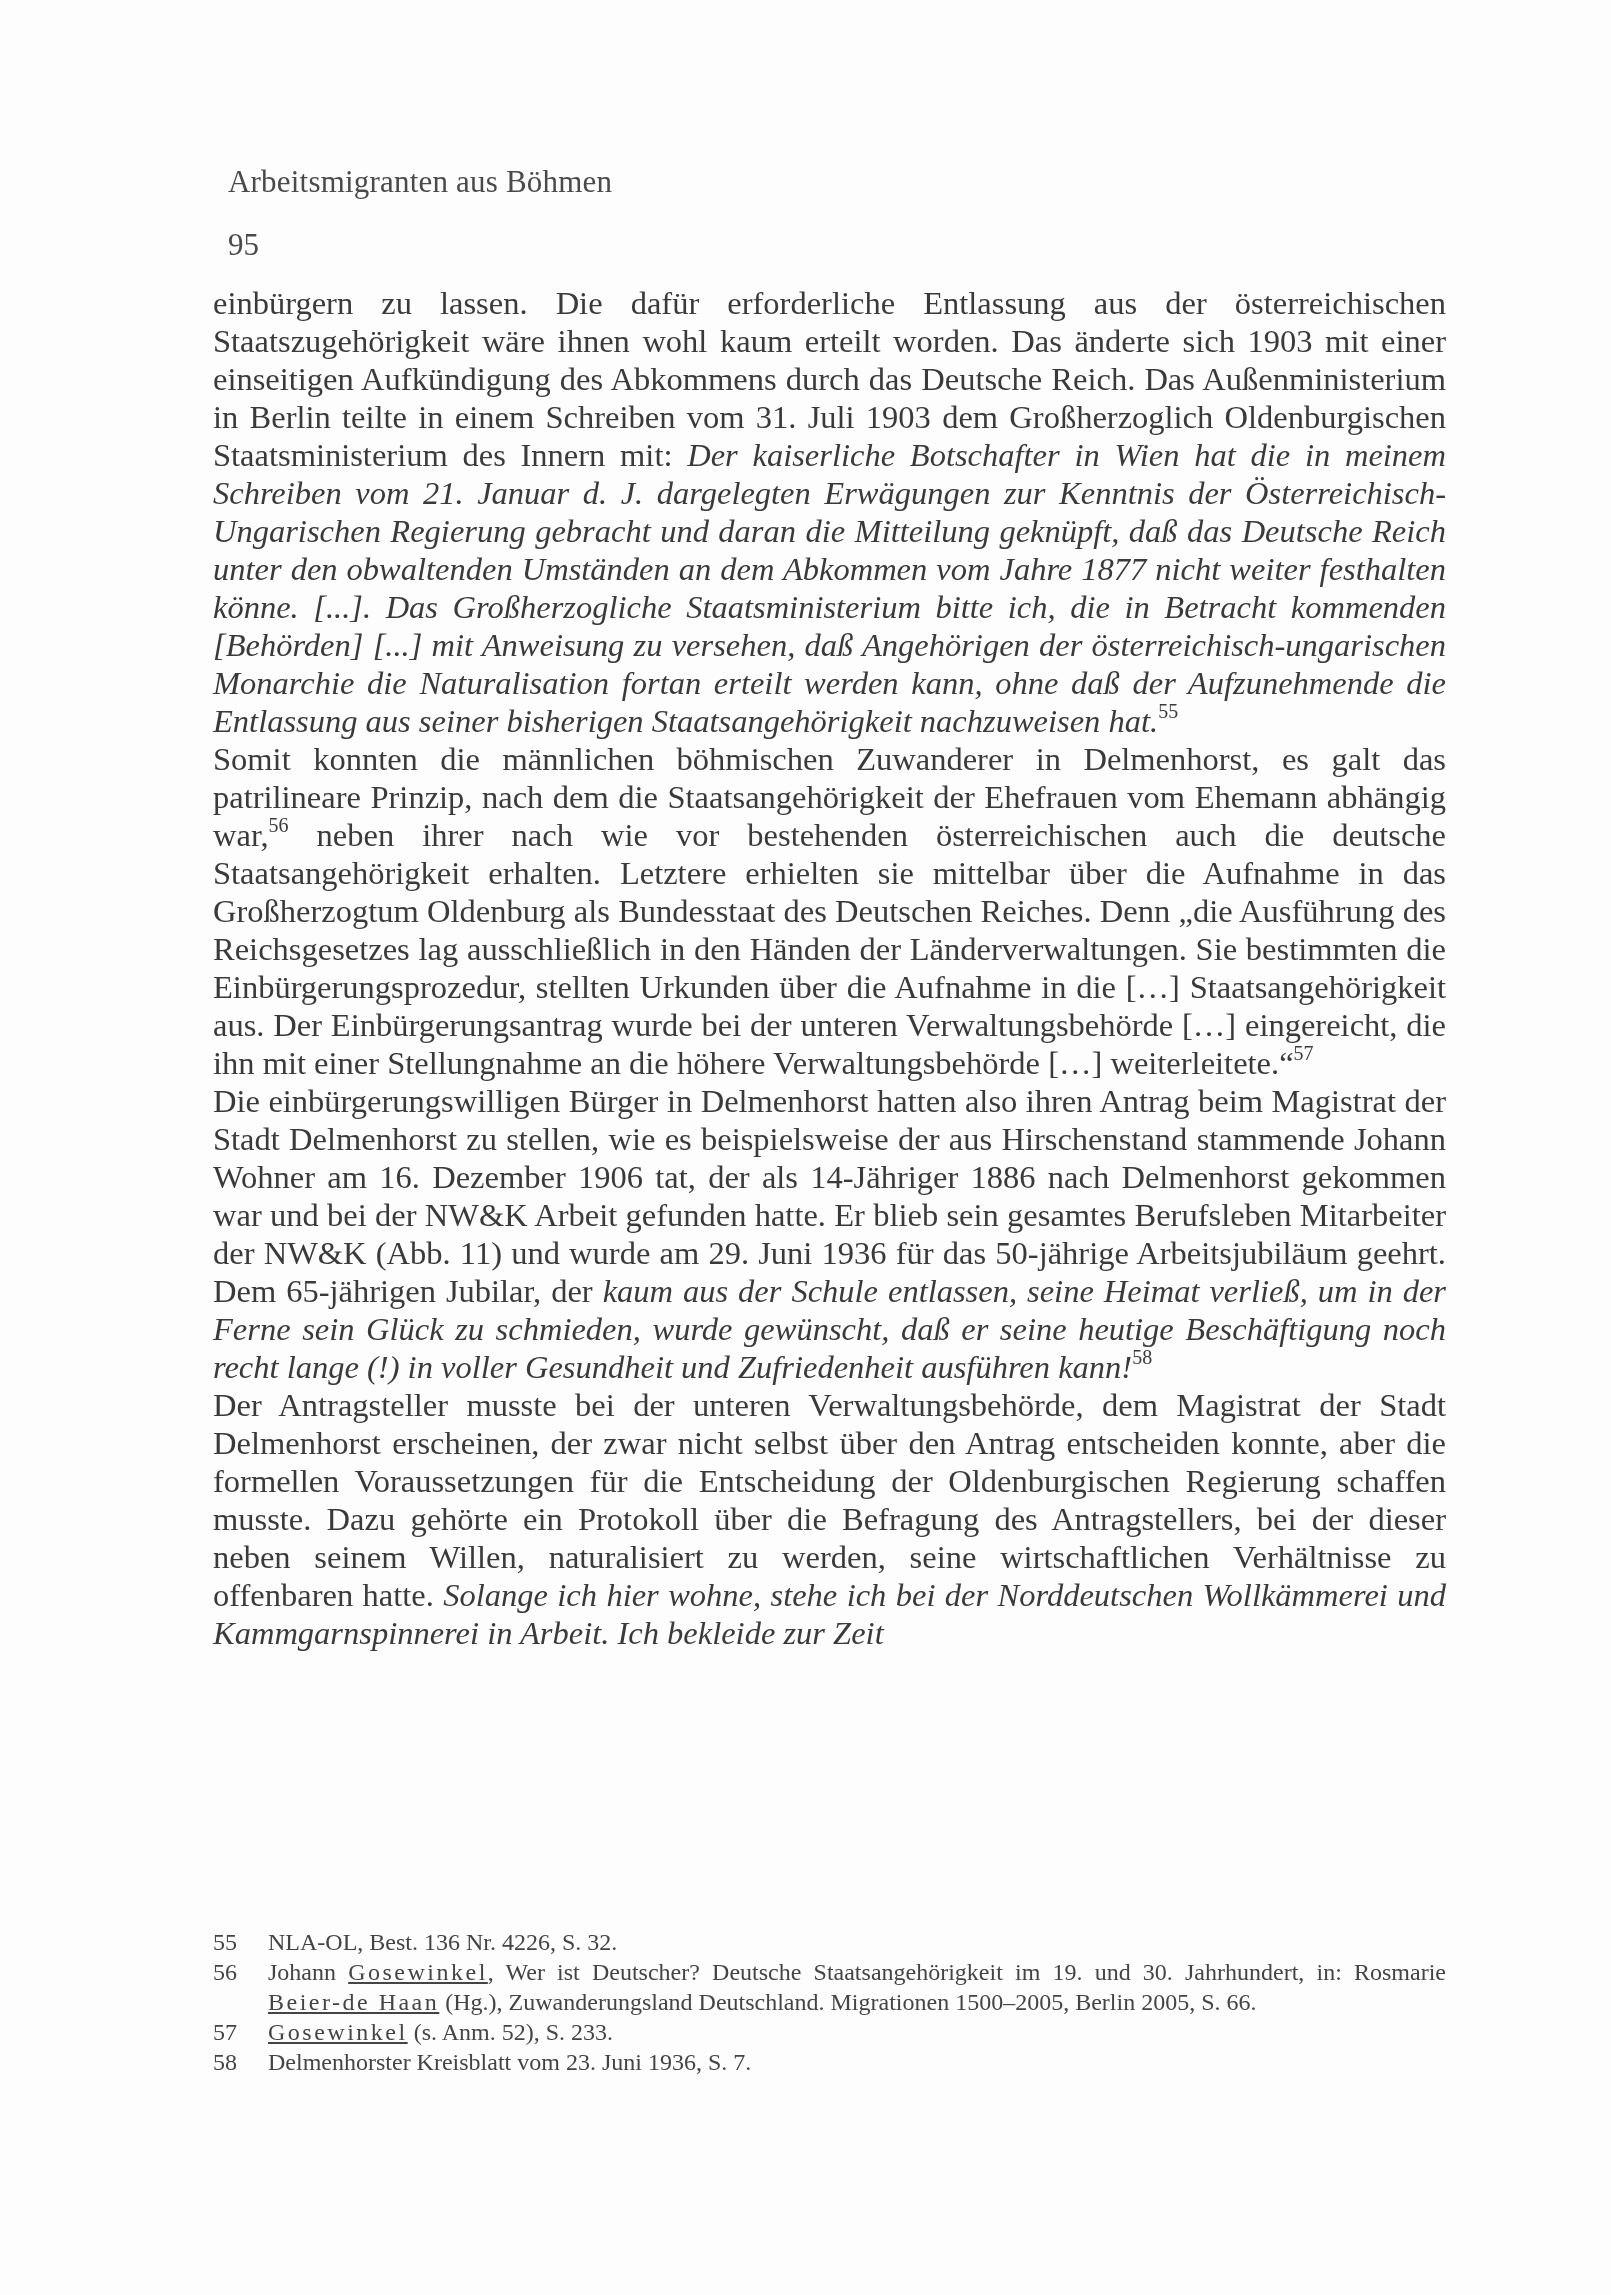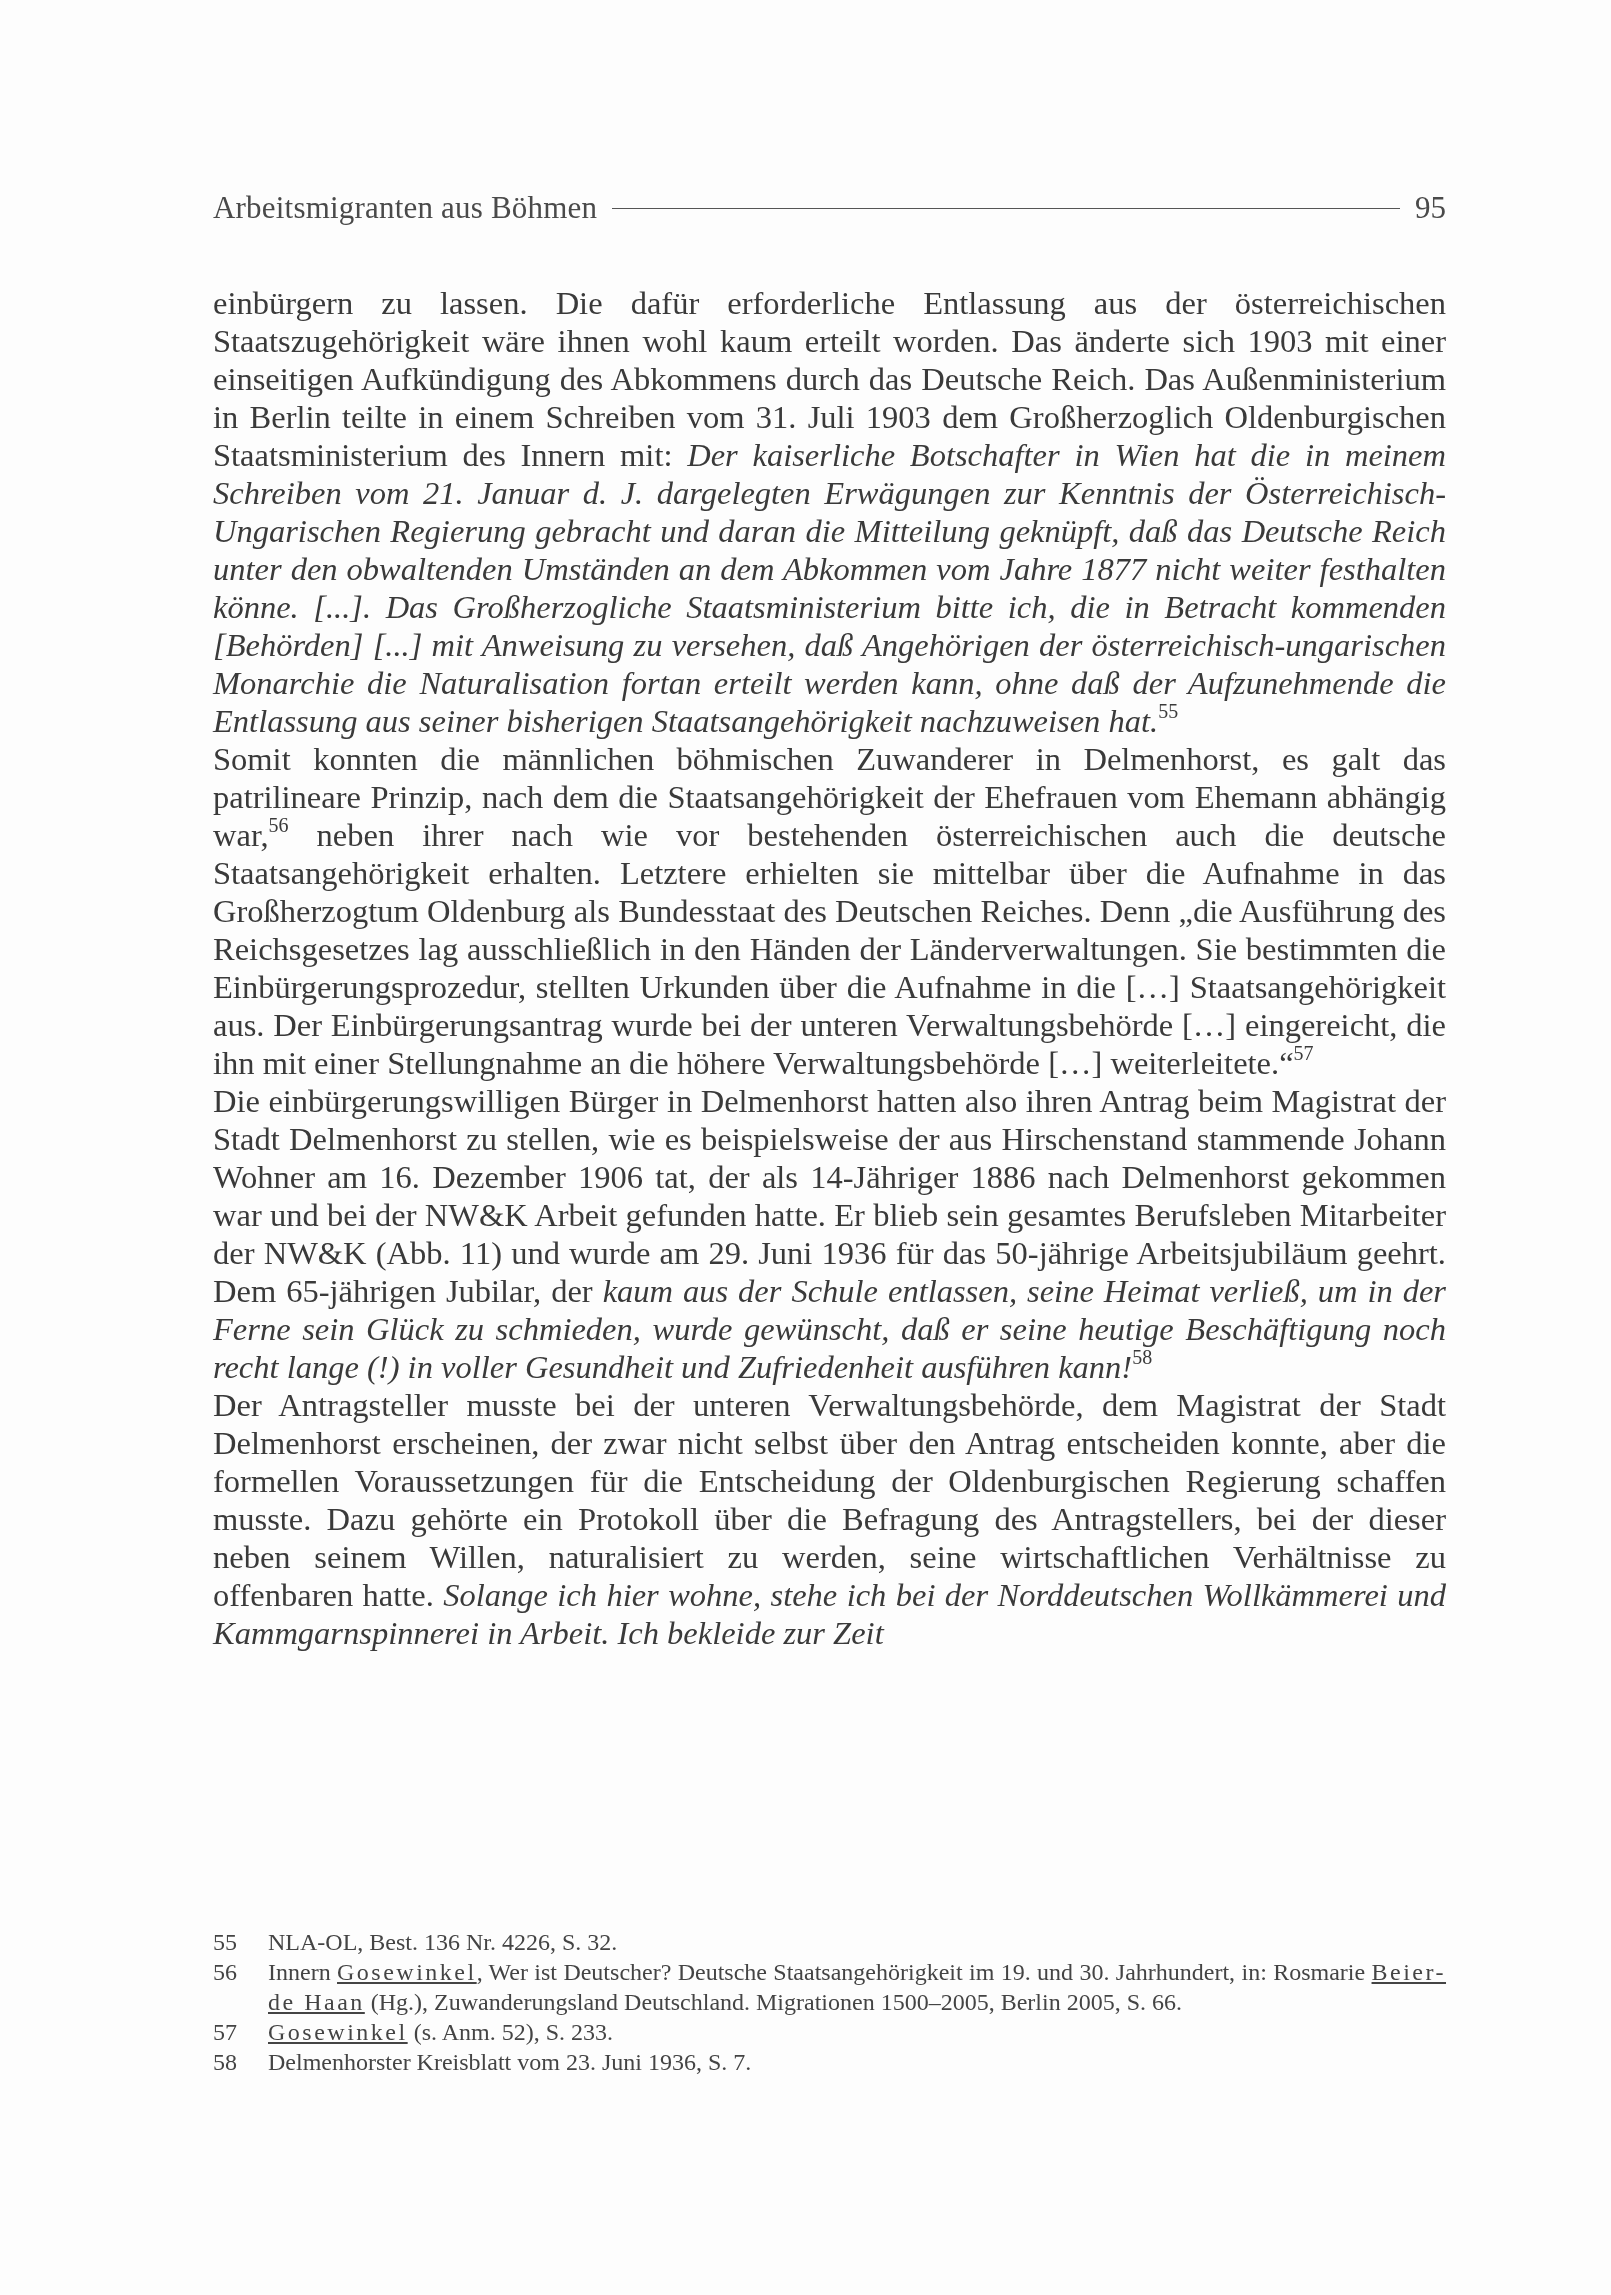--- a/index.html
+++ b/index.html
@@ -7,21 +7,21 @@
     width: 1612px; height: 2295px;
     background: #fdfdfd;
     position: relative;
     overflow: hidden;
     font-family: "Liberation Serif", "DejaVu Serif", serif;
     color: #3a3a3a;
   }
   .page-header {
     position: absolute; left: 213px; top: 164px; width: 1233px; height: 50px;
     display: flex; align-items: baseline;
-    font-size: 31px; color: #4a4a4a;
+    font-size: 31px; color: #4a4a4a; flex-direction: column;
   }
   .page-header .running-title { white-space: nowrap; letter-spacing: 0.2px; }
   .page-header .rule {
     flex: 1; height: 0; border-top: 1.7px solid #555;
     margin: 0 15px; position: relative; top: -9px;
   }
   .page-header .page-number { white-space: nowrap; margin-top: 26px; }
 
   .body-text {
     position: absolute; left: 213px; top: 284px; width: 1233px;
@@ -58,21 +58,21 @@
     <p><span>Der Antragsteller musste bei der unteren Verwaltungsbehörde, dem Magistrat der Stadt Delmenhorst erscheinen, der zwar nicht selbst über den Antrag entscheiden konnte, aber die formellen Voraussetzungen für die Entscheidung der Oldenburgi­schen Regierung schaffen musste. Dazu gehörte ein Protokoll über die Befragung des Antragstellers, bei der dieser neben seinem Willen, naturalisiert zu werden, seine wirtschaftlichen Verhältnisse zu offenbaren hatte. </span><span class="it">Solange ich hier wohne, stehe ich bei der Norddeutschen Wollkämmerei und Kammgarnspinnerei in Arbeit. Ich bekleide zur Zeit</span></p>
   </div>
 
 <div class="footnotes" id="footnotes">
     <div class="footnote">
       <span class="fn-num">55</span>
       <span class="fn-text"><span>NLA-OL, Best. 136 Nr. 4226, S. 32.</span></span>
     </div>
     <div class="footnote">
       <span class="fn-num">56</span>
-      <span class="fn-text"><span>Innern </span><span class="spaced">Gosewinkel</span><span>, Wer ist Deutscher? Deutsche Staatsangehörigkeit im 19. und 30. Jahrhundert, in: Rosmarie </span><span class="spaced">Beier-de Haan</span><span> (Hg.), Zuwanderungsland Deutschland. Migrationen 1500–2005, Berlin 2005, S. 66.</span></span>
+      <span class="fn-text"><span>Johann </span><span class="spaced">Gosewinkel</span><span>, Wer ist Deutscher? Deutsche Staatsangehörigkeit im 19. und 30. Jahrhundert, in: Rosmarie </span><span class="spaced">Beier-de Haan</span><span> (Hg.), Zuwanderungsland Deutschland. Migrationen 1500–2005, Berlin 2005, S. 66.</span></span>
     </div>
     <div class="footnote">
       <span class="fn-num">57</span>
       <span class="fn-text"><span class="spaced">Gosewinkel</span><span> (s. Anm. 52), S. 233.</span></span>
     </div>
     <div class="footnote">
       <span class="fn-num">58</span>
       <span class="fn-text"><span>Delmenhorster Kreisblatt vom 23. Juni 1936, S. 7.</span></span>
     </div>
   </div>

